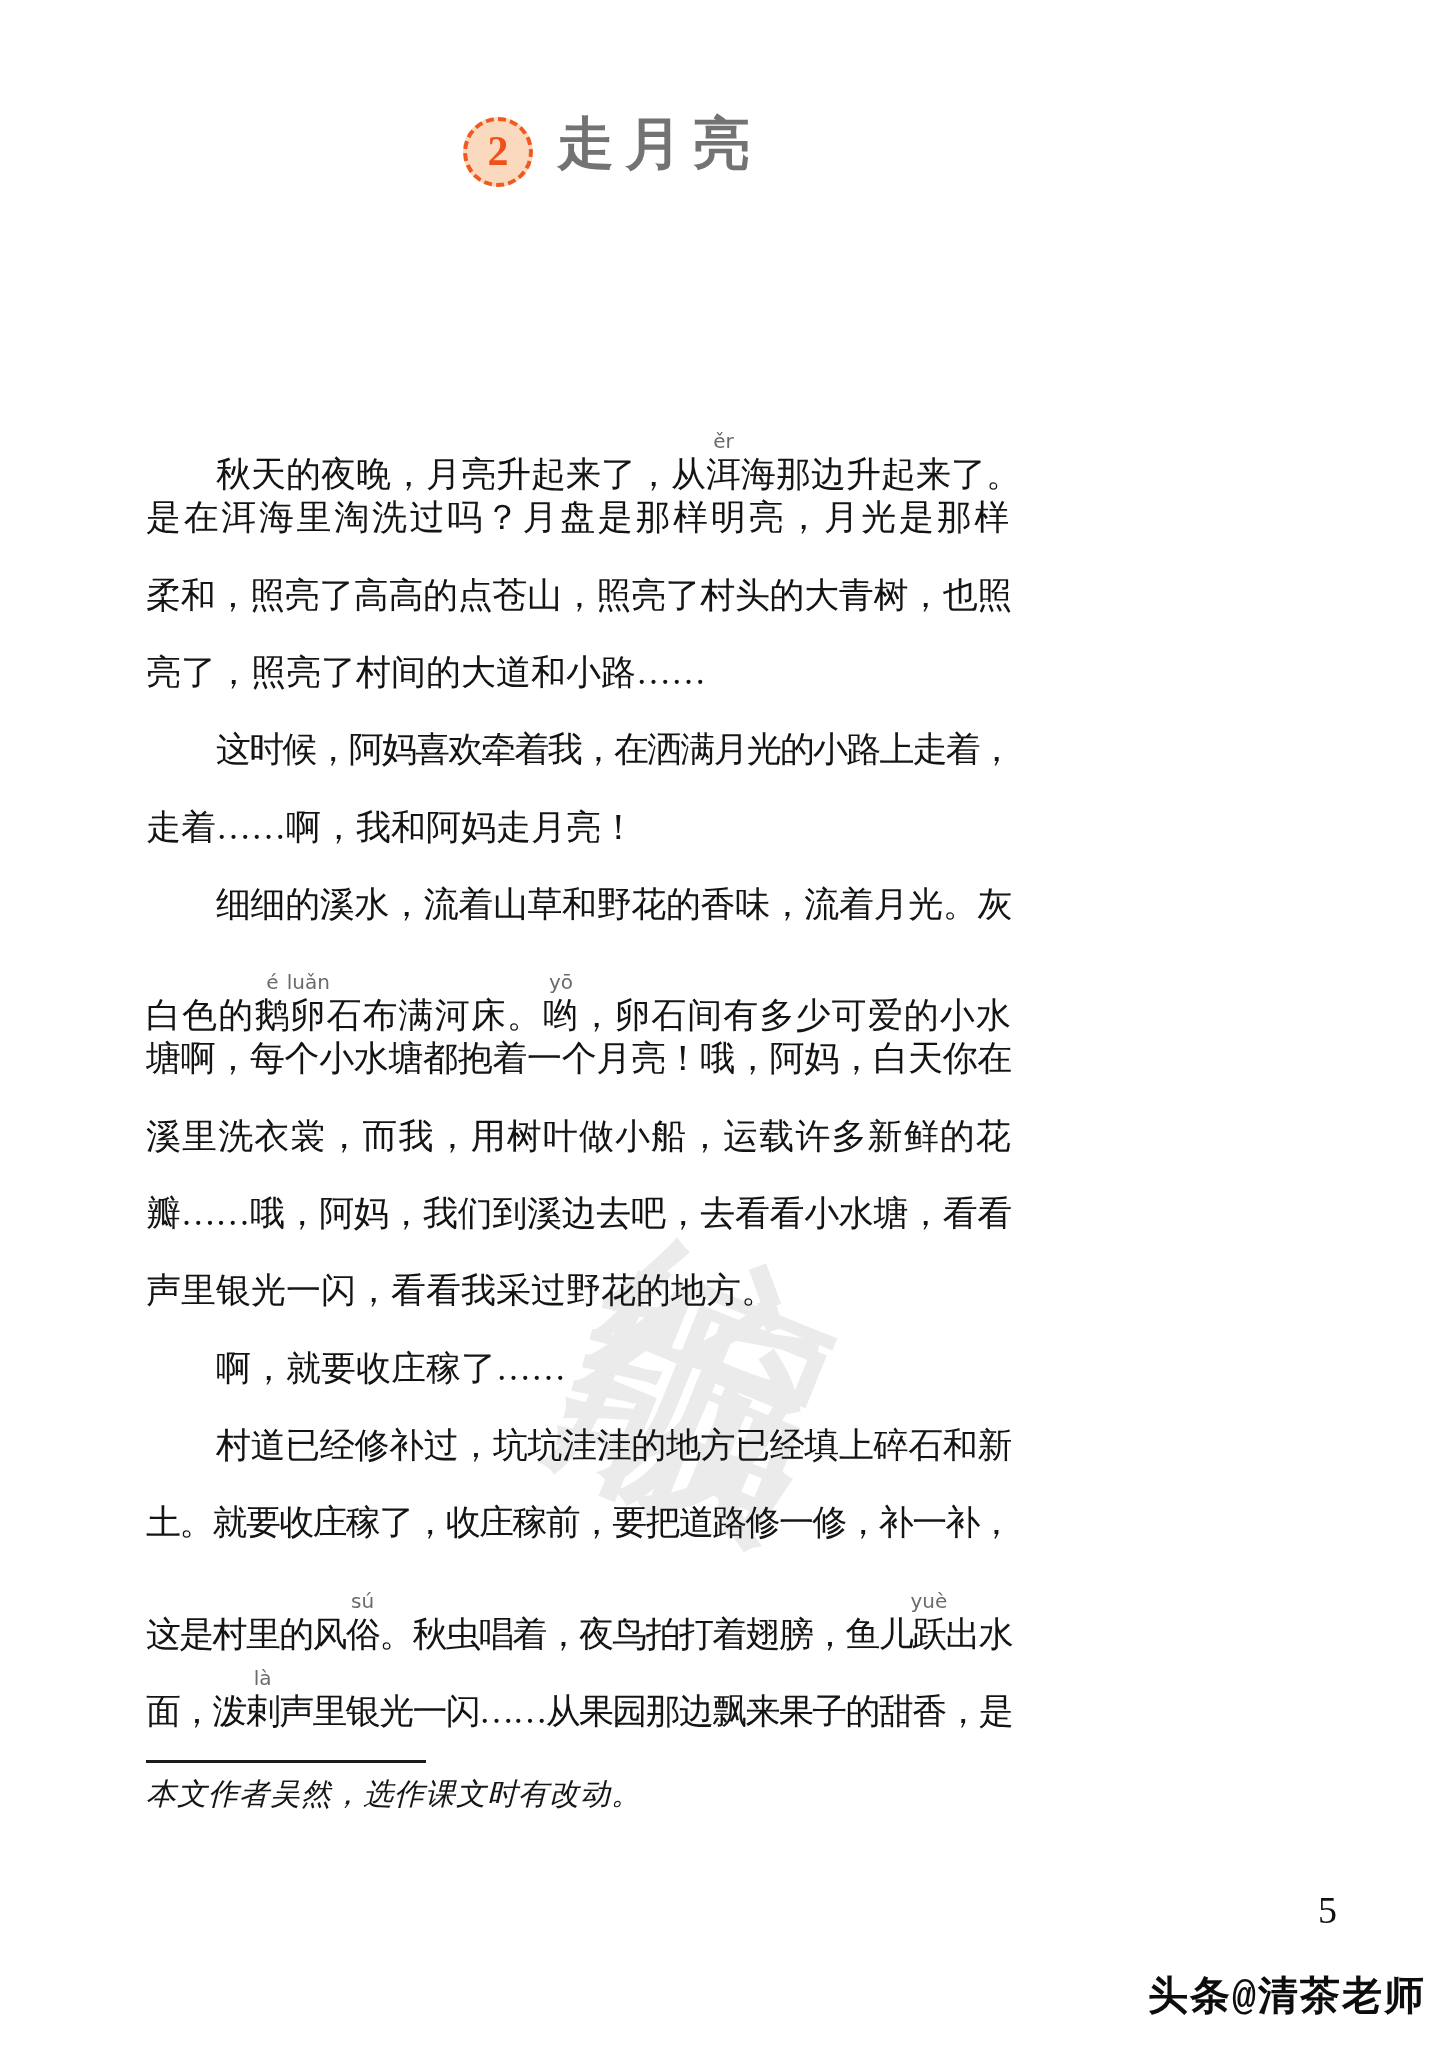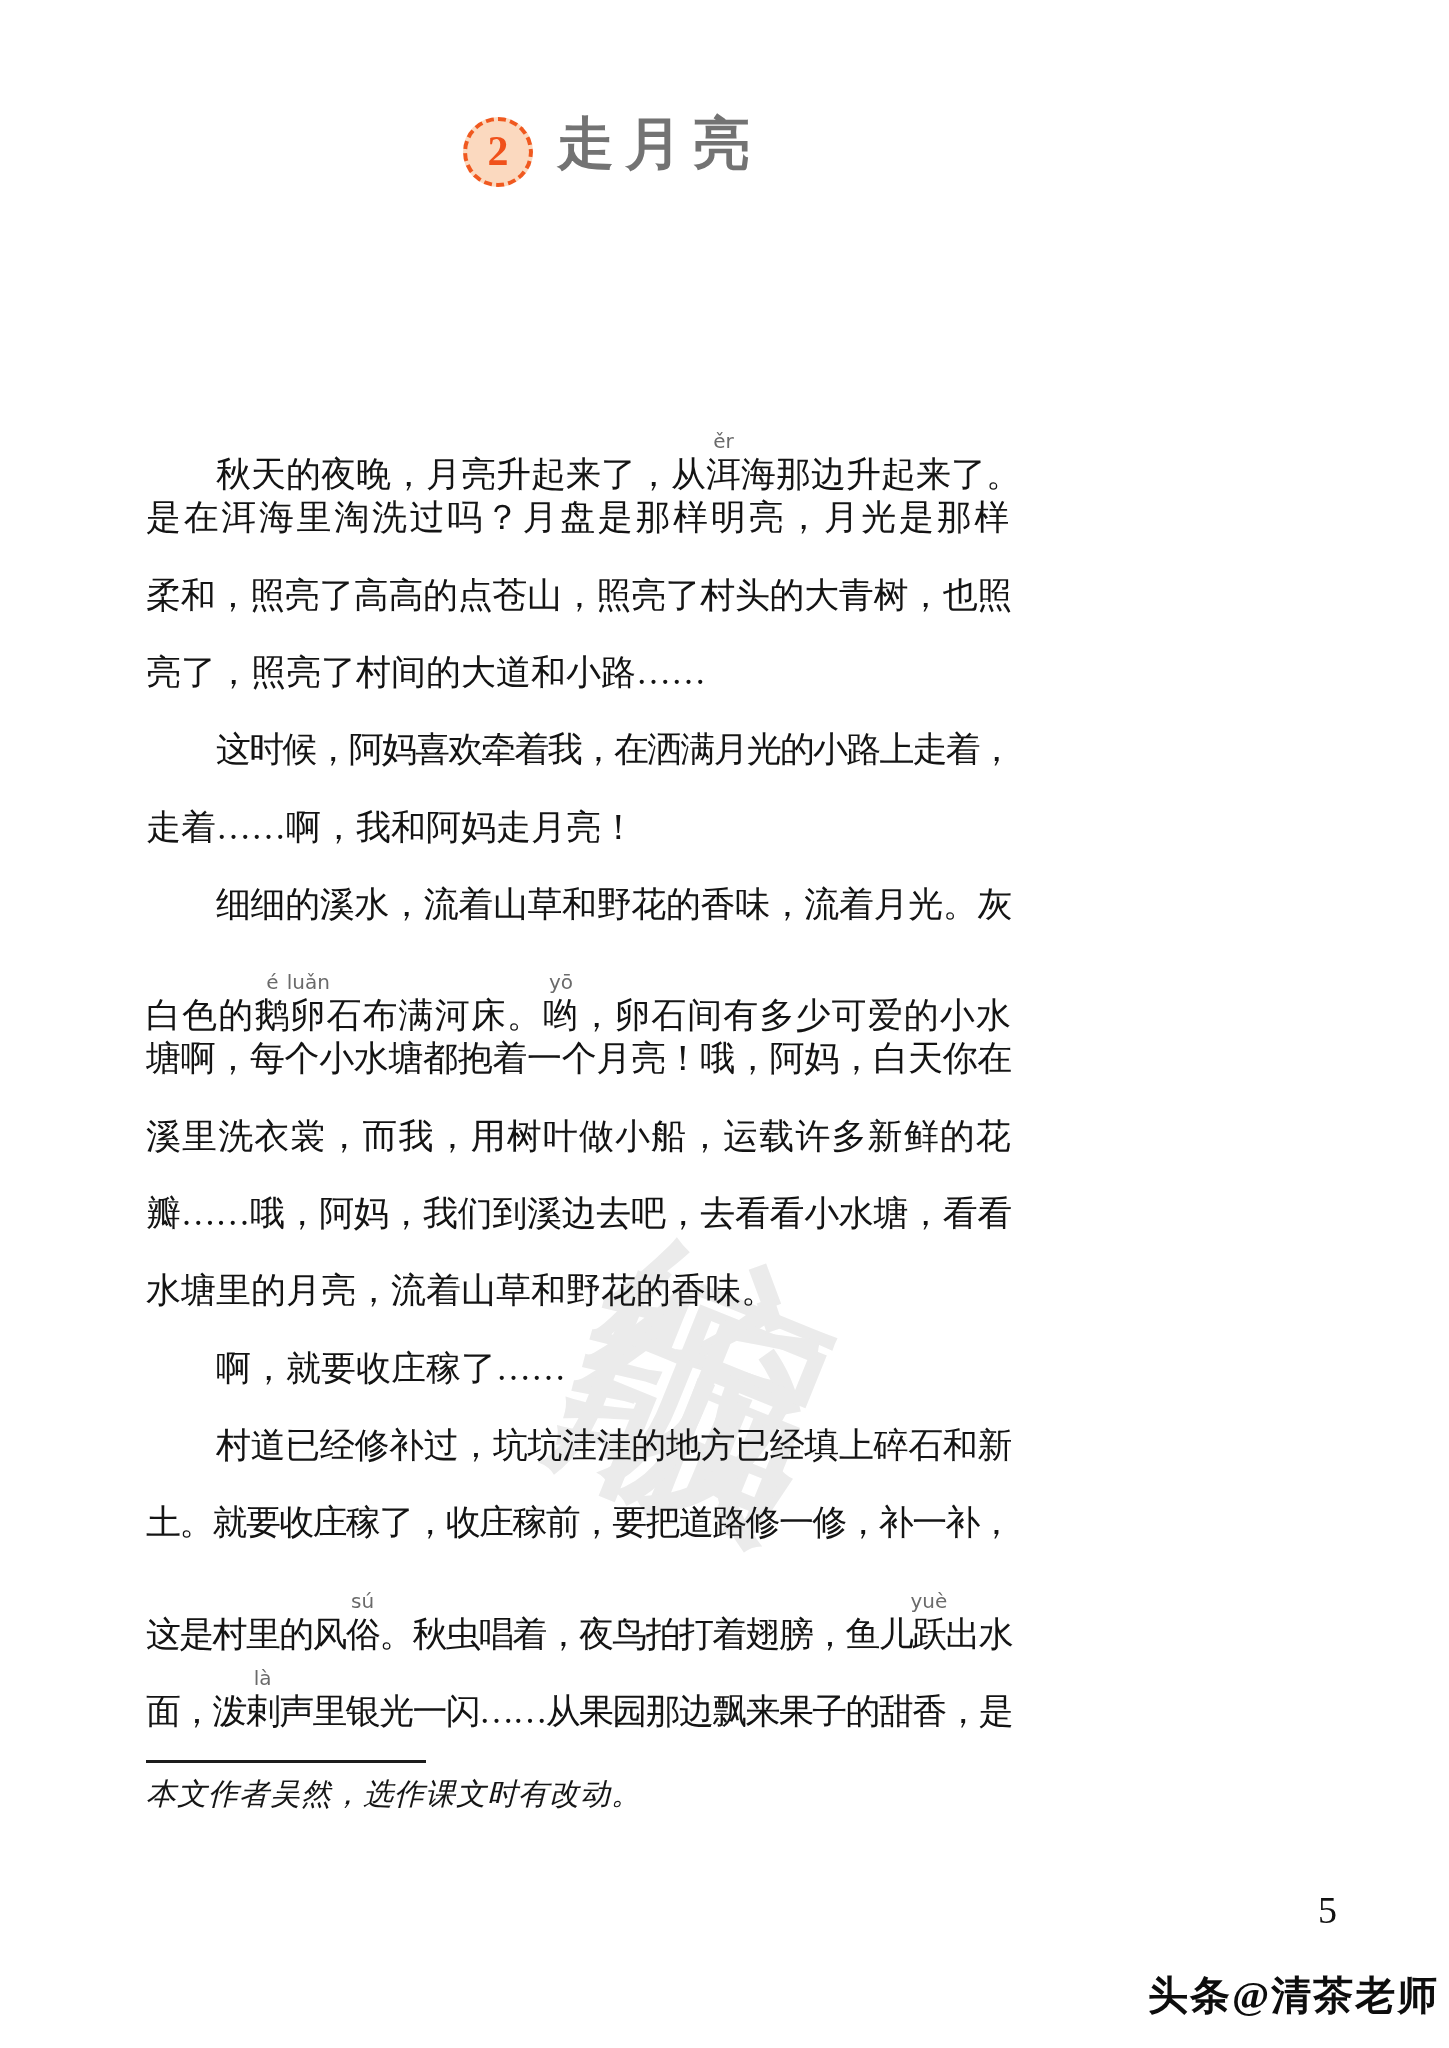--- a/index.html
+++ b/index.html
@@ -84,21 +84,21 @@
   .page-number{
     position:absolute;
     left:1318px; top:1888px;
     font-size:38px;
     color:#111;
     z-index:2;
   }
   .credit{
     position:absolute;
     left:1148px; top:1968px;
-    font-family:Liberation Serif, serif;
+    font-family:Liberation Mono, monospace;
     font-size:40px;
     font-weight:bold;
     color:#0d0d0d;
     letter-spacing:2px;
     text-shadow:
       -2px -2px 0 #fff, 2px -2px 0 #fff,
       -2px  2px 0 #fff, 2px  2px 0 #fff,
        0 -3px 0 #fff, 0 3px 0 #fff,
       -3px 0 0 #fff, 3px 0 0 #fff;
     z-index:3;
@@ -136,21 +136,21 @@
       <div class="t-line" style="top: 479px; padding-left: 0px; letter-spacing: 2.65px;">是在洱海里淘洗过吗？月盘是那样明亮，月光是那样</div>
       <div class="t-line" style="top: 557px; padding-left: 0px; letter-spacing: -0.36px;">柔和，照亮了高高的点苍山，照亮了村头的大青树，也照</div>
       <div class="t-line" style="top: 634px; padding-left: 0px;">亮了，照亮了村间的大道和小路……</div>
       <div class="t-line" style="top: 711px; padding-left: 70px; letter-spacing: -1.83px;">这时候，阿妈喜欢牵着我，在洒满月光的小路上走着，</div>
       <div class="t-line" style="top: 789px; padding-left: 0px;">走着……啊，我和阿妈走月亮！</div>
       <div class="t-line" style="top: 866px; padding-left: 70px; letter-spacing: -0.39px;">细细的溪水，流着山草和野花的香味，流着月光。灰</div>
       <div class="t-line" style="top: 943px; padding-left: 0px; letter-spacing: 1.08px;">白色的<span class="anno"><span class="py">é</span>鹅</span><span class="anno"><span class="py">luǎn</span>卵</span>石布满河床。<span class="anno"><span class="py">yō</span>哟</span>，卵石间有多少可爱的小水</div>
       <div class="t-line" style="top: 1020px; padding-left: 0px; letter-spacing: -0.36px;">塘啊，每个小水塘都抱着一个月亮！哦，阿妈，白天你在</div>
       <div class="t-line" style="top: 1098px; padding-left: 0px; letter-spacing: 1.08px;">溪里洗衣裳，而我，用树叶做小船，运载许多新鲜的花</div>
       <div class="t-line" style="top: 1175px; padding-left: 0px; letter-spacing: -0.36px;">瓣……哦，阿妈，我们到溪边去吧，去看看小水塘，看看</div>
-      <div class="t-line" style="top: 1252px; padding-left: 0px;">水塘里的月亮，流着山草和野花的香味。</div>
+      <div class="t-line" style="top: 1252px; padding-left: 0px;">声里银光一闪，看看我采过野花的地方。</div>
       <div class="t-line" style="top: 1330px; padding-left: 70px;">啊，就要收庄稼了……</div>
       <div class="t-line" style="top: 1407px; padding-left: 70px; letter-spacing: -0.39px;">村道已经修补过，坑坑洼洼的地方已经填上碎石和新</div>
       <div class="t-line" style="top: 1484px; padding-left: 0px; letter-spacing: -1.69px;">土。就要收庄稼了，收庄稼前，要把道路修一修，补一补，</div>
       <div class="t-line" style="top: 1562px; padding-left: 0px; letter-spacing: -1.69px;">这是村里的风<span class="anno"><span class="py">sú</span>俗</span>。秋虫唱着，夜鸟拍打着翅膀，鱼儿<span class="anno"><span class="py">yuè</span>跃</span>出水</div>
       <div class="t-line" style="top: 1639px; padding-left: 0px; letter-spacing: -1.69px;">面，泼<span class="anno"><span class="py">là</span>剌</span>声里银光一闪……从果园那边飘来果子的甜香，是</div>
     </div>
 
   <div class="footnote-rule"></div>
   <div class="footnote-text">本文作者吴然，选作课文时有改动。</div>
 

